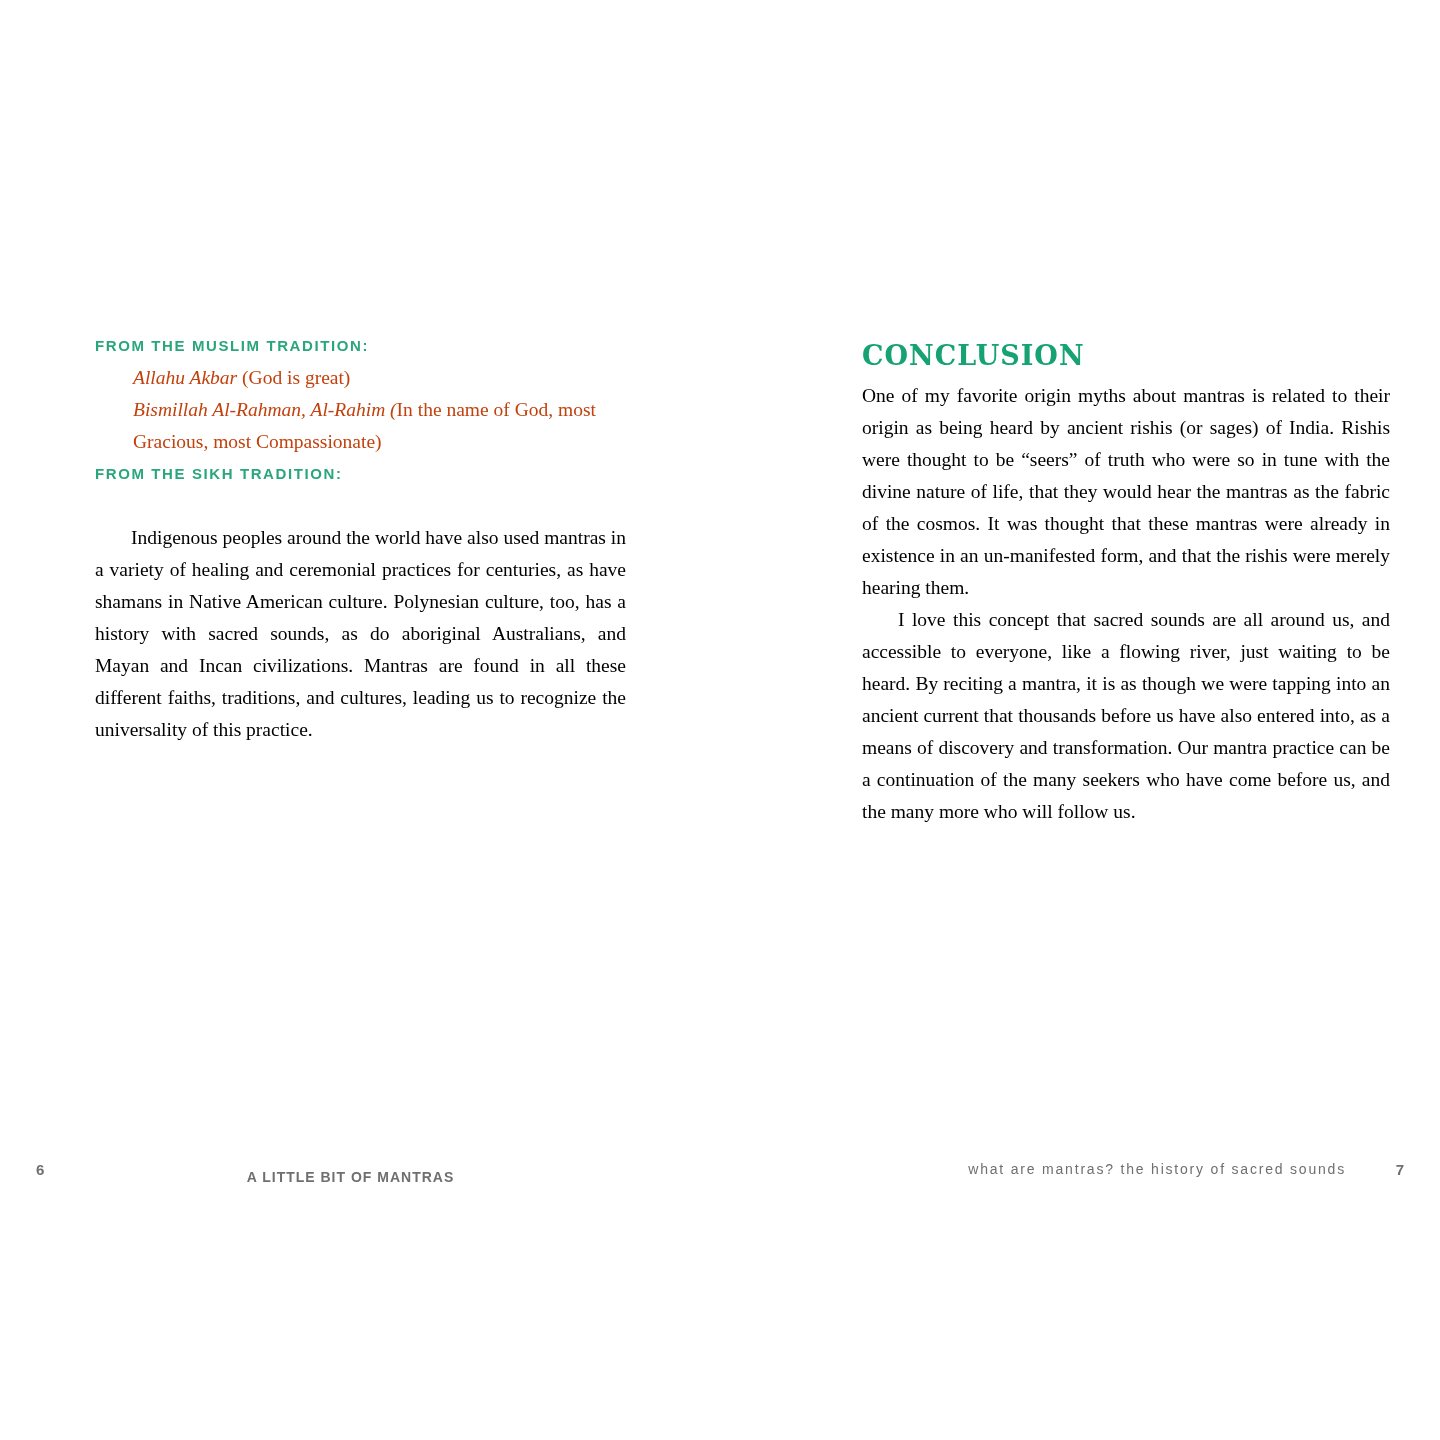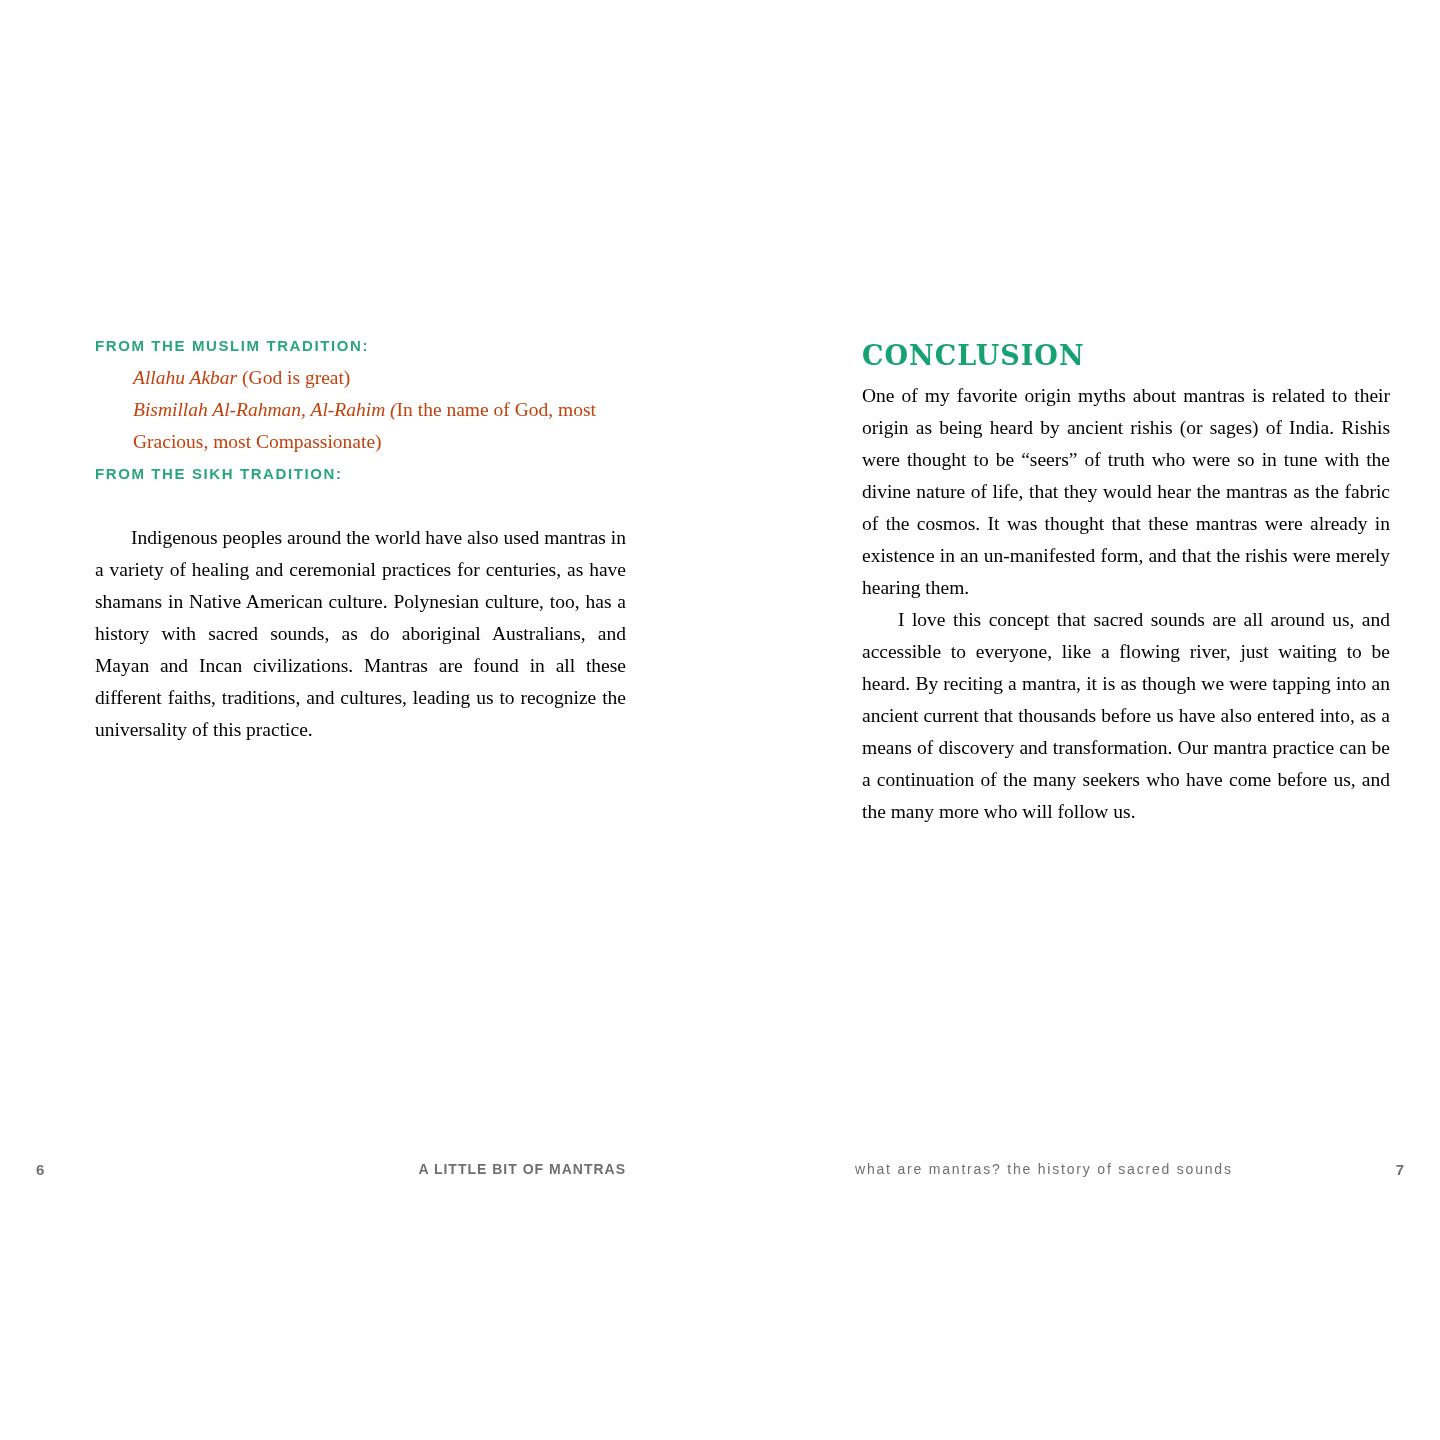--- a/index.html
+++ b/index.html
@@ -55,26 +55,27 @@
     position: absolute;
     top: 1161px;
     font-family: "Liberation Sans", sans-serif;
     color: #6f6f6f;
   }
   .pgnum { font-size: 15px; font-weight: bold; }
   .pgnum-left  { left: 36px; }
   .pgnum-right { left: 1390px; width: 20px; text-align: center; }
   .running { font-size: 14px; }
   .running-left {
-    left: 95px; width: 531px; text-align: right;
+    left: 85px; width: 531px; text-align: center;
     font-weight: bold; letter-spacing: 1px;
     text-transform: uppercase;
+    margin-top: 8px;
   }
   .running-right {
-    left: 855px; width: 528px; text-align: left;
+    left: 818px; width: 528px; text-align: right;
     letter-spacing: 1.8px;
   }
 </style>
 </head>
 <body>
 
 <div class="spread">
 
   <main class="page page-left">
     <section>

